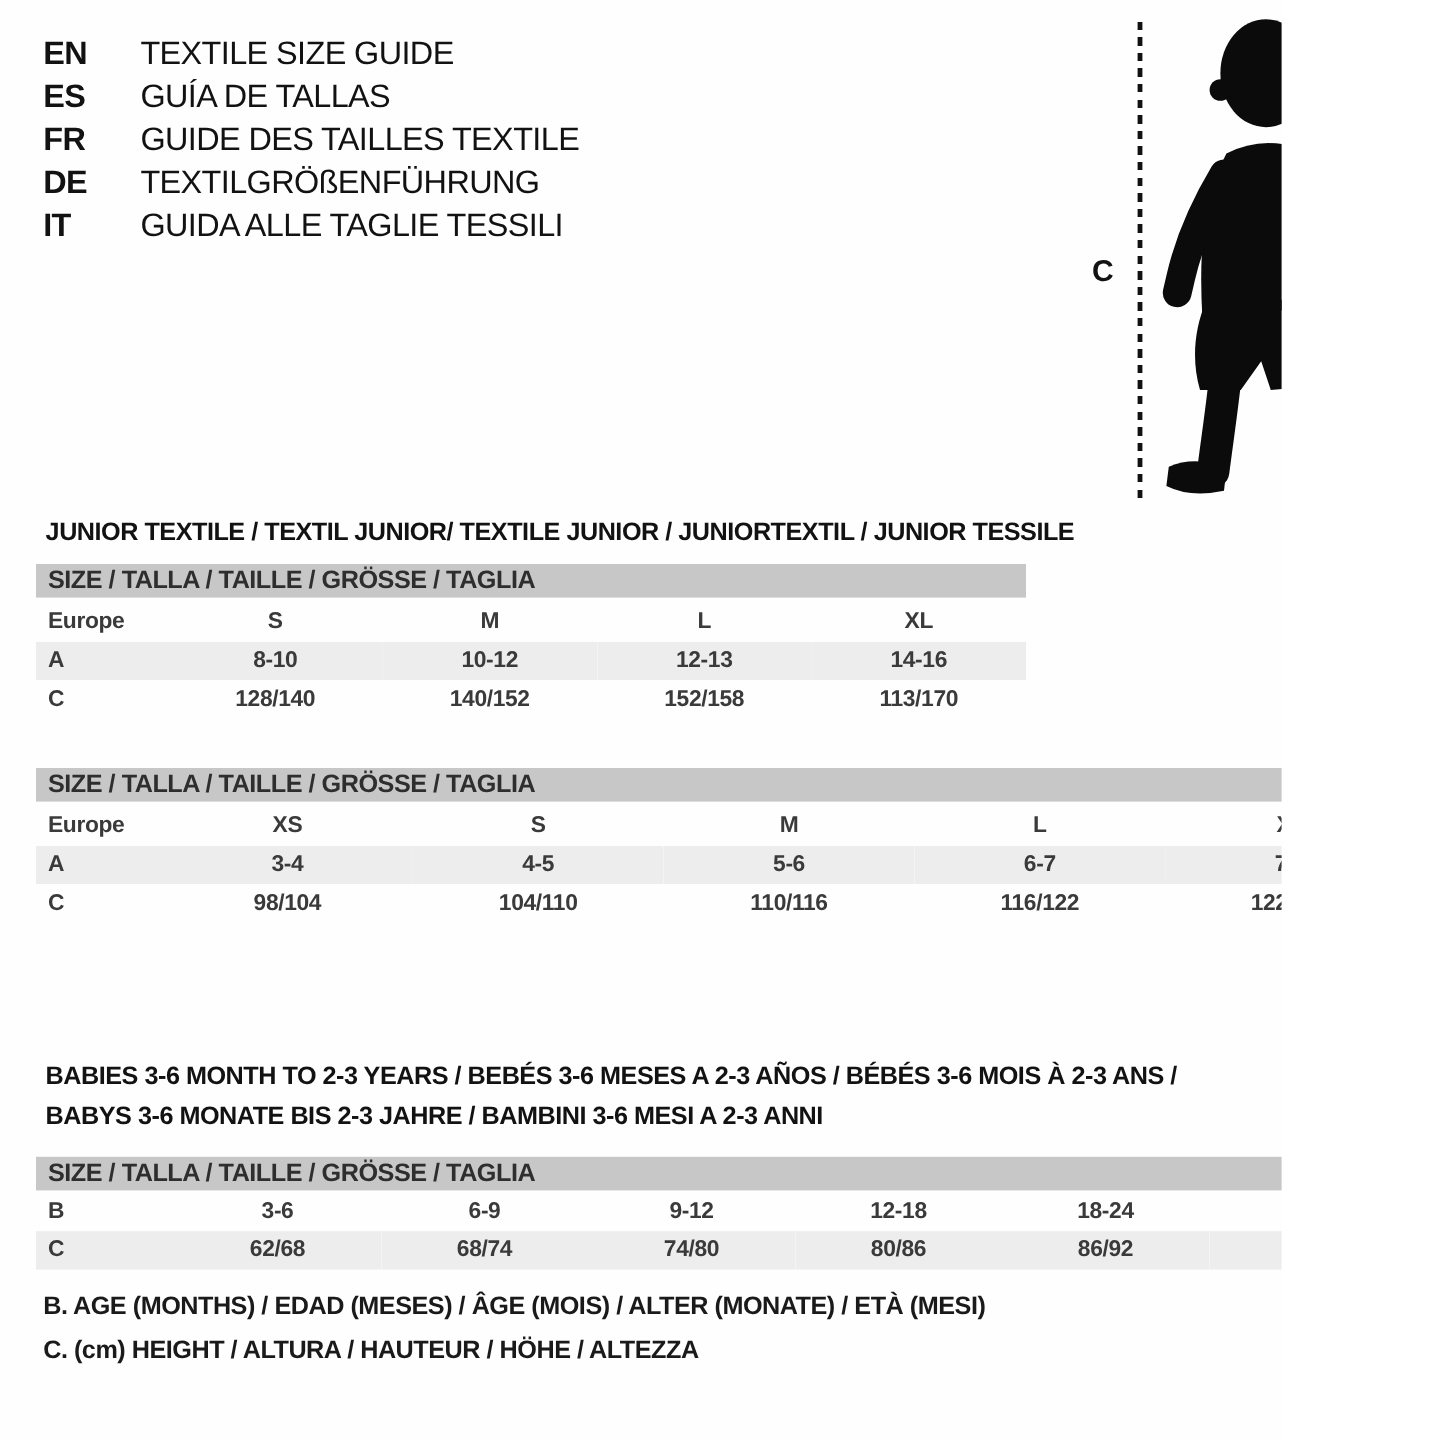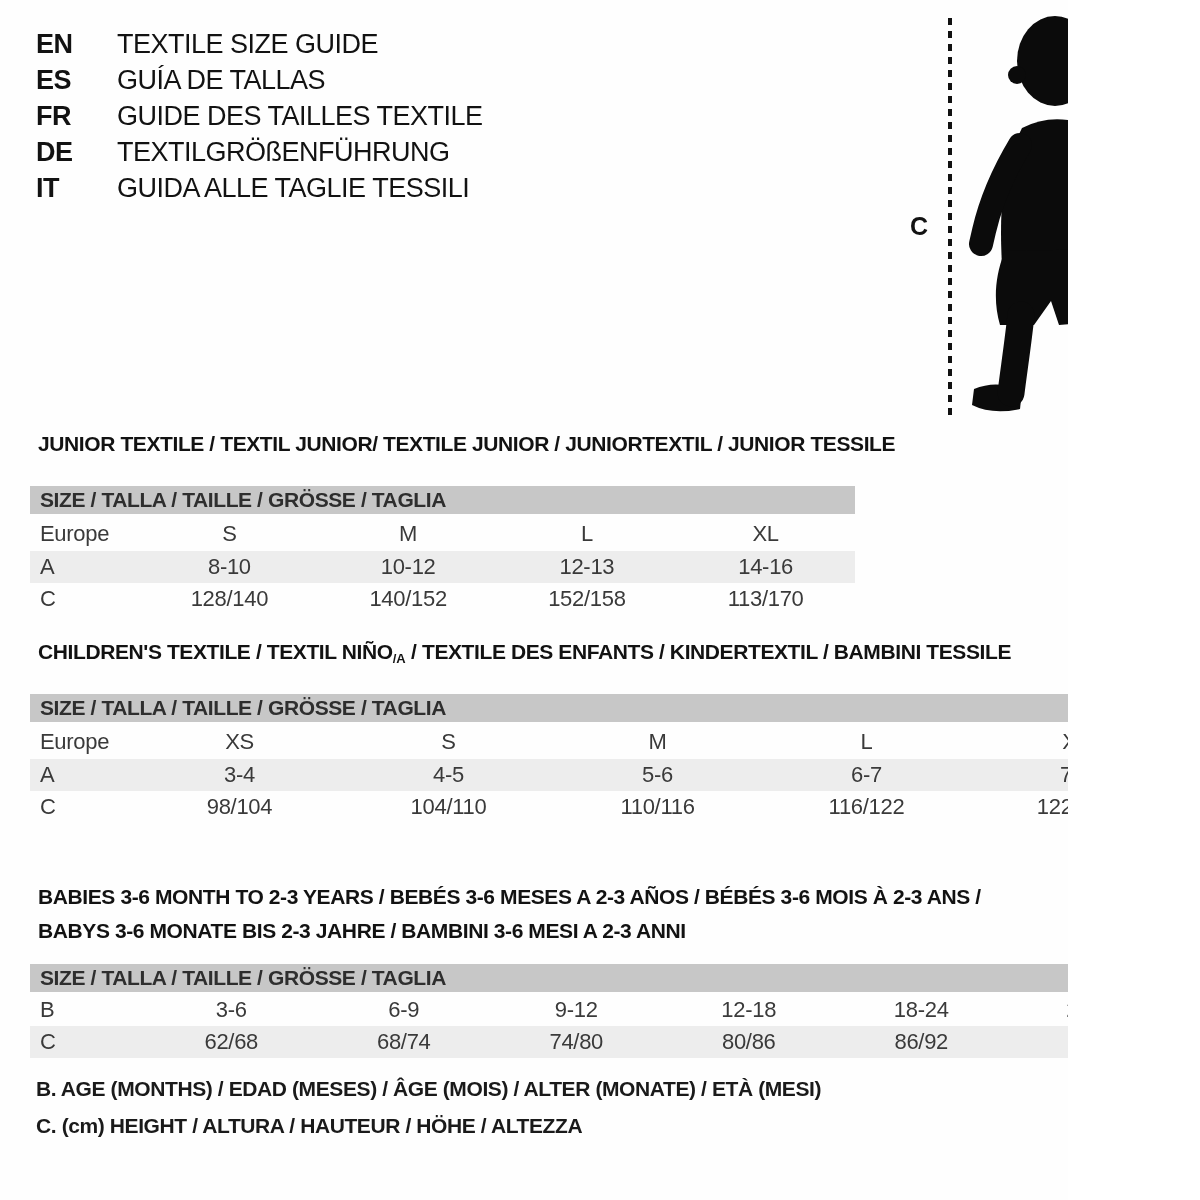--- a/index.html
+++ b/index.html
@@ -43,35 +43,35 @@
   .section { position: absolute; left: 30px; }
   .sec-junior   { top: 432px; width: 825px; }
   .sec-children { top: 640px; width: 1150px; }
   .sec-babies   { top: 880px; width: 1150px; }
 
   .section h2 {
     font-size: 21px; line-height: 24px; font-weight: 700;
     letter-spacing: -0.4px; color: #121212; margin-left: 8px;
     white-space: nowrap;
   }
-  .sec-junior h2 { margin-bottom: 30px; }
+  .sec-junior h2 { margin-bottom: 14px; }
   .sec-children h2 { margin-bottom: 23px; }
   .sec-babies h2 { line-height: 34px; margin-bottom: 16px; white-space: normal; }
   .sub-a { font-size: 13px; vertical-align: -4px; letter-spacing: 0; }
 
   .size-bar {
     height: 28px; background: #c7c7c7; color: #2e2e2e;
     font-size: 21px; font-weight: 700; letter-spacing: -0.4px;
     line-height: 27px; padding-left: 10px; margin-bottom: 2px;
     white-space: nowrap;
   }
 
   table { border-collapse: collapse; table-layout: fixed; width: 100%; }
   td {
-    font-size: 22px; font-weight: 400; letter-spacing: -0.3px;
+    font-size: 19px; font-weight: 700; letter-spacing: -0.3px;
     color: #3a3a3a; text-align: center; vertical-align: middle;
     white-space: nowrap; overflow: hidden;
   }
   td.first { text-align: left; padding-left: 10px; }
   tr.row-cols td { height: 35px; }
   tr.row-data td { height: 32px; }
   tr.row-shade { background: #ededed; }
   .sec-junior   col.c-label { width: 110px; }
   .sec-children col.c-label { width: 105px; }
   .sec-babies   col.c-label { width: 115px; }
@@ -164,21 +164,20 @@
         <td>128/140</td>
         <td>140/152</td>
         <td>152/158</td>
         <td>113/170</td>
       </tr>
       </tbody>
     </table>
   </section>
 
   <section class="section sec-children">
-    <h2><span>CHILDREN'S TEXTILE / TEXTIL NIÑO</span><span class="sub-a">/A</span><span> / TEXTILE DES ENFANTS / KINDERTEXTIL / BAMBINI TESSILE</span></h2>
     <div class="size-bar">SIZE / TALLA / TAILLE / GRÖSSE / TAGLIA</div>
     <table>
       <colgroup>
           <col class="c-label">
           <col>
           <col>
           <col>
           <col>
           <col>
         </colgroup>

